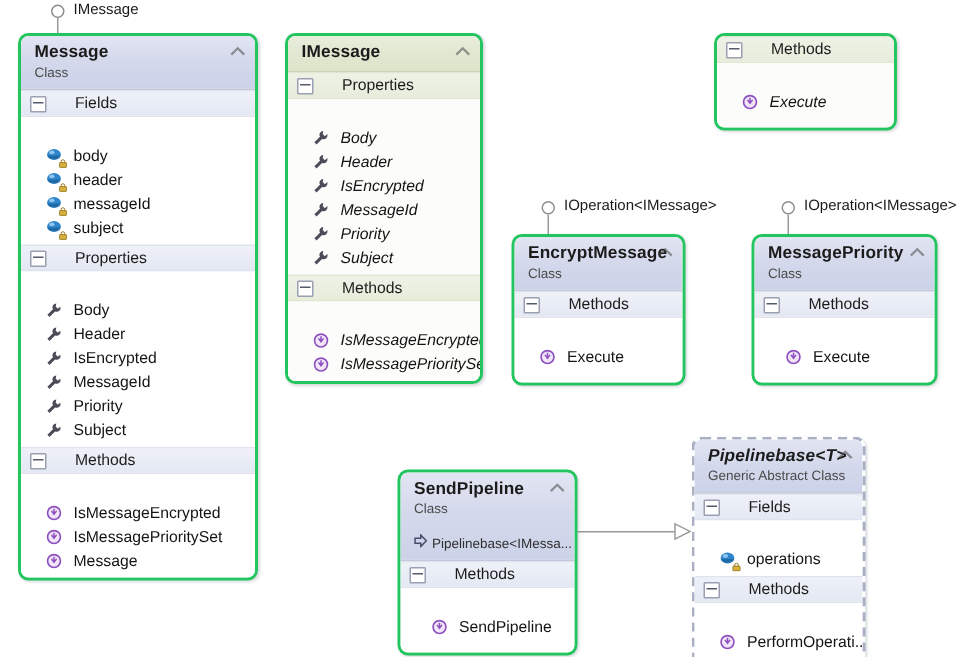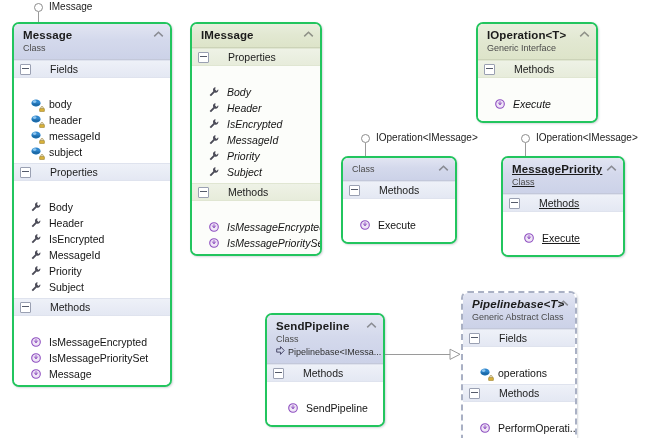--- a/index.html
+++ b/index.html
@@ -51,21 +51,21 @@
     font-size:9px;
     color:#4a4a4a;
     line-height:11px;
     margin-top:1px;
     white-space:nowrap;
   }
   .hdr .base{
     font-size:9px;
     color:#303030;
     line-height:12px;
-    margin-top:1px;
+    margin-top:11px;
     white-space:nowrap;
     display:flex;align-items:center;gap:3px;
   }
   .chev{
     position:absolute;right:6px;top:6px;
     width:11px;height:9px;
     opacity:.55;
   }
   .chev svg{display:block;}
 
@@ -413,29 +413,20 @@
               <circle cx="6" cy="6" r="4.3" fill="#f0e6f7" stroke="#8e4fc0" stroke-width="1.1"></circle>
               <path d="M6 3.2v3.6M4.3 4.6 6 6.8 7.7 4.6" fill="none" stroke="#8e4fc0" stroke-width="1"></path>
             </svg>
         </span>
         <span>IsMessagePrioritySet</span>
       </div>
     </div>
   </div>
 
   <div class="box" style="left:476px;top:22px;width:122px;">
-    <div class="hdr green">
-      <div class="title">IOperation&lt;T&gt;</div>
-      <div class="stereo">Generic Interface</div>
-      <span class="chev">
-        <svg width="11" height="9" viewBox="0 0 11 9">
-            <path d="M1.2 6.4 L5.5 2.2 L9.8 6.4" fill="none" stroke="#4a4a4a" stroke-width="1.5"></path>
-          </svg>
-      </span>
-    </div>
     <div class="cmp-hdr green">
       <span class="minus"></span>
       <span>Methods</span>
     </div>
     <div class="rows green" style="padding-bottom:9px;">
       <div class="row ital">
         <span class="ico">
           <svg width="12" height="12" viewBox="0 0 12 12">
               <circle cx="6" cy="6" r="4.3" fill="#f0e6f7" stroke="#8e4fc0" stroke-width="1.1"></circle>
               <path d="M6 3.2v3.6M4.3 4.6 6 6.8 7.7 4.6" fill="none" stroke="#8e4fc0" stroke-width="1"></path>
@@ -447,20 +438,21 @@
   </div>
 
   <div class="lolli" style="left:361px;top:134px;">
     <div class="circ"></div>
     <div class="stem" style="height:16px;"></div>
     <div class="lbl">IOperation&lt;IMessage&gt;</div>
   </div>
 
   <div class="box" style="left:341px;top:156px;width:116px;">
     <div class="hdr">
+      <div class="title">EncryptMessage</div>
       <div class="stereo">Class</div>
       <span class="chev">
         <svg width="11" height="9" viewBox="0 0 11 9">
             <path d="M1.2 6.4 L5.5 2.2 L9.8 6.4" fill="none" stroke="#4a4a4a" stroke-width="1.5"></path>
           </svg>
       </span>
     </div>
     <div class="cmp-hdr">
       <span class="minus"></span>
       <span>Methods</span>
@@ -477,21 +469,21 @@
       </div>
     </div>
   </div>
 
   <div class="lolli" style="left:521px;top:134px;">
     <div class="circ"></div>
     <div class="stem" style="height:16px;"></div>
     <div class="lbl">IOperation&lt;IMessage&gt;</div>
   </div>
 
-  <div class="box" style="left:501px;top:156px;width:124px;text-decoration:underline;">
+  <div class="box" style="left:501px;top:156px;width:124px;">
     <div class="hdr">
       <div class="title">MessagePriority</div>
       <div class="stereo">Class</div>
       <span class="chev">
         <svg width="11" height="9" viewBox="0 0 11 9">
             <path d="M1.2 6.4 L5.5 2.2 L9.8 6.4" fill="none" stroke="#4a4a4a" stroke-width="1.5"></path>
           </svg>
       </span>
     </div>
     <div class="cmp-hdr">

